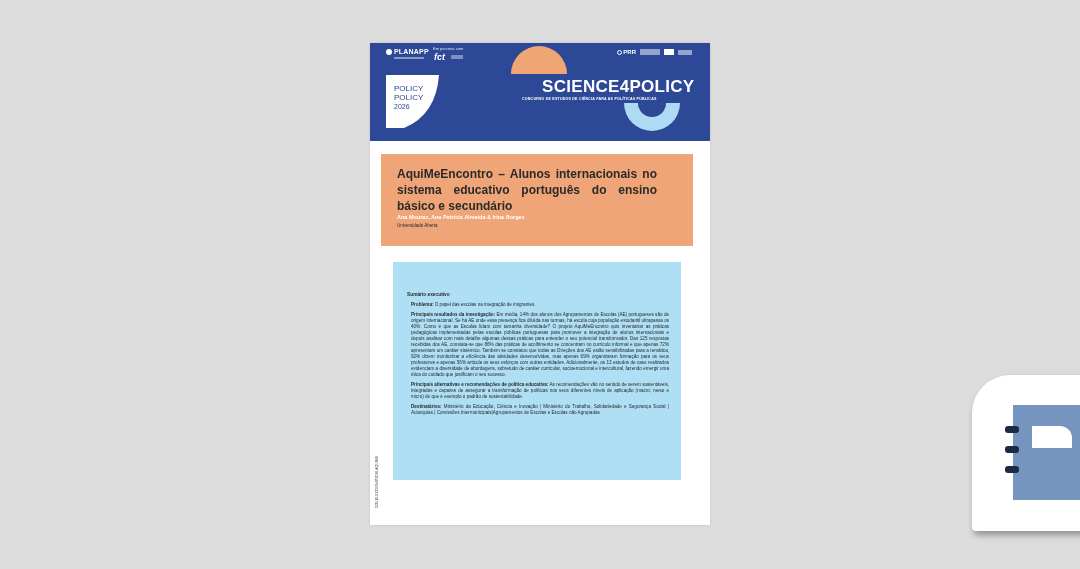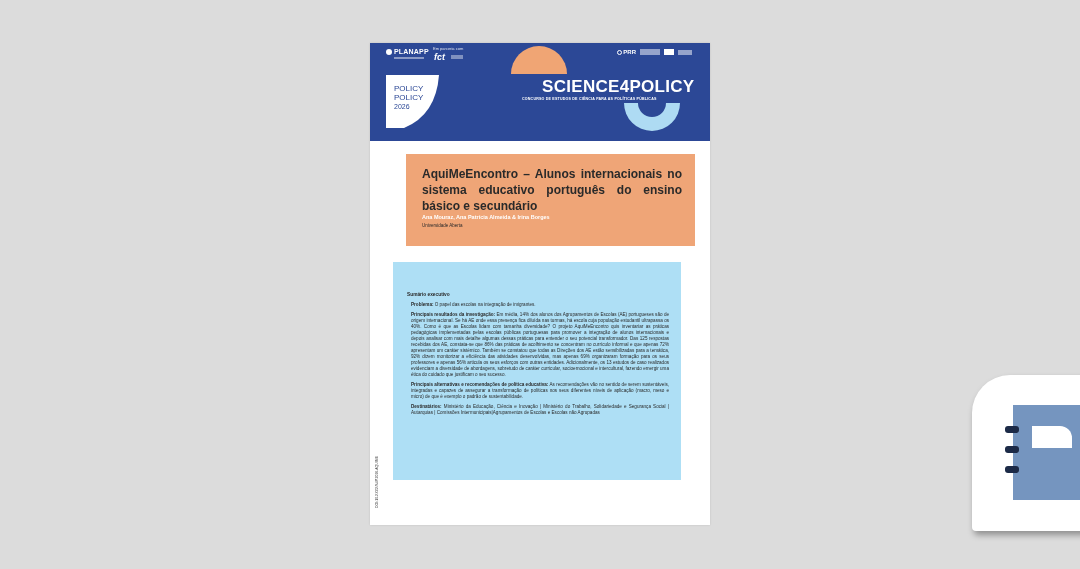--- a/index.html
+++ b/index.html
@@ -64,21 +64,21 @@
     .arc-blue-mask { position: absolute; left: 250px; top: 20px; width: 64px; height: 40px; background: #2c4896; }
     .s4p-title {
       position: absolute; left: 152px; top: 34px; color: #fff; font-weight: bold;
       font-size: 17px; letter-spacing: 0.3px; z-index: 2; margin-left: 20px;
     }
     .s4p-sub {
       position: absolute; left: 152px; top: 54px; color: #fff; font-size: 3.6px;
       letter-spacing: 0.2px; z-index: 2; white-space: nowrap; font-weight: bold;
     }
     .title-box {
-      position: absolute; left: 36px; top: 111px; width: 289px; height: 92px;
+      position: absolute; left: 11px; top: 111px; width: 312px; height: 92px;
       background: #efa577;
     }
     .title-text {
       position: absolute; left: 16px; top: 12px; width: 260px;
       color: #2a2a2a; font-weight: bold; font-size: 12px; line-height: 16px;
       text-align: justify;
     }
     .authors {
       position: absolute; left: 16px; top: 60px; color: #fff; font-weight: bold; font-size: 5.5px;
     }

